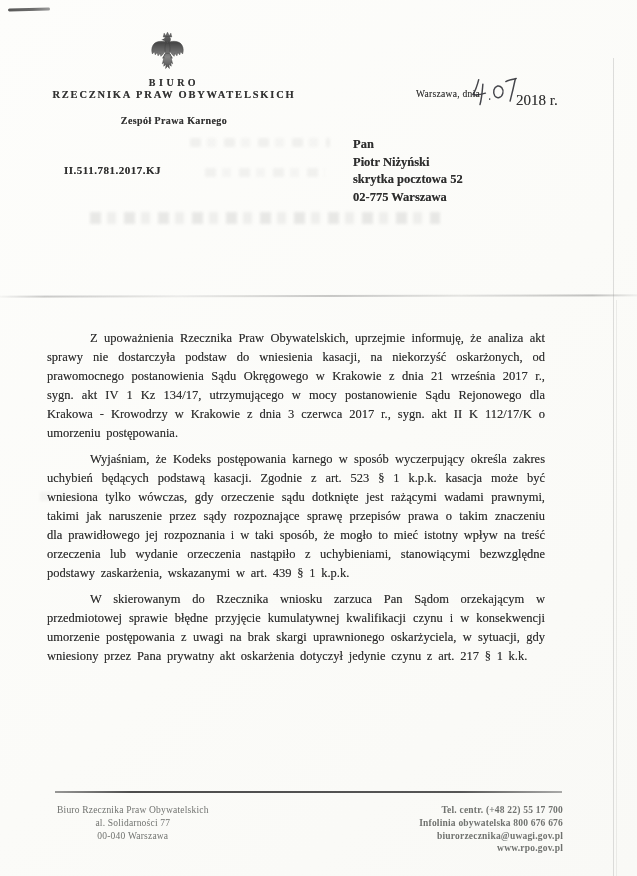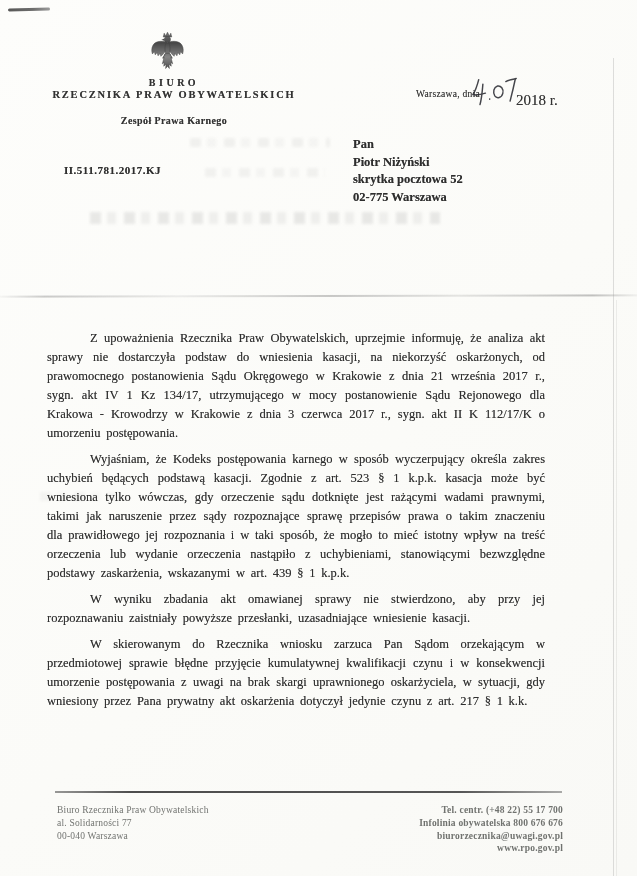--- a/index.html
+++ b/index.html
@@ -70,21 +70,21 @@
   }
   .body p{ margin:0 0 7px 0;text-indent:43px; }
 
   
   .rule{
     position:absolute;left:55px;top:791px;width:507px;height:1.5px;
     background:linear-gradient(90deg,rgba(70,70,70,.55),#4d4d4d 15%,#565656 80%,rgba(90,90,90,.5));
   }
   .f-left{
     position:absolute;left:57px;top:804px;
-    font-size:9.5px;line-height:13px;color:#70726f;letter-spacing:.2px;
+    font-size:9.5px;line-height:13px;color:#70726f;letter-spacing:.2px;text-align:center;
   }
   .f-right{
     position:absolute;right:74px;top:804px;text-align:right;
     font-size:9.5px;line-height:12.8px;color:#70726f;letter-spacing:.2px;font-weight:bold;
   }
 </style>
 </head>
 <body>
 
 <div id="page">
@@ -148,21 +148,20 @@
     <div>Piotr Niżyński</div>
     <div>skrytka pocztowa 52</div>
     <div>02-775 Warszawa</div>
   </div>
 
   <div class="refnum ink">II.511.781.2017.KJ</div>
 
   <div class="body ink">
     <p>Z upoważnienia Rzecznika Praw Obywatelskich, uprzejmie informuję, że analiza akt sprawy nie dostarczyła podstaw do wniesienia kasacji, na niekorzyść oskarżonych, od prawomocnego postanowienia Sądu Okręgowego w Krakowie z dnia 21 września 2017 r., sygn. akt IV 1 Kz 134/17, utrzymującego w mocy postanowienie Sądu Rejonowego dla Krakowa - Krowodrzy w Krakowie z dnia 3 czerwca 2017 r., sygn. akt II K 112/17/K o umorzeniu postępowania.</p>
     <p>Wyjaśniam, że Kodeks postępowania karnego w sposób wyczerpujący określa zakres uchybień będących podstawą kasacji. Zgodnie z art. 523 § 1 k.p.k. kasacja może być wniesiona tylko wówczas, gdy orzeczenie sądu dotknięte jest rażącymi wadami prawnymi, takimi jak naruszenie przez sądy rozpoznające sprawę przepisów prawa o takim znaczeniu dla prawidłowego jej rozpoznania i w taki sposób, że mogło to mieć istotny wpływ na treść orzeczenia lub wydanie orzeczenia nastąpiło z uchybieniami, stanowiącymi bezwzględne podstawy zaskarżenia, wskazanymi w art. 439 § 1 k.p.k.</p>
-    <p>W wyniku zbadania akt omawianej sprawy nie stwierdzono, aby przy jej rozpoznawaniu zaistniały powyższe przesłanki, uzasadniające wniesienie kasacji.</p>
     <p>W skierowanym do Rzecznika wniosku zarzuca Pan Sądom orzekającym w przedmiotowej sprawie błędne przyjęcie kumulatywnej kwalifikacji czynu i w konsekwencji umorzenie postępowania z uwagi na brak skargi uprawnionego oskarżyciela, w sytuacji, gdy wniesiony przez Pana prywatny akt oskarżenia dotyczył jedynie czynu z art. 217 § 1 k.k.</p>
   </div>
 
   <div class="rule"></div>
   <div class="f-left">
     <div>Biuro Rzecznika Praw Obywatelskich</div>
     <div>al. Solidarności 77</div>
     <div>00-040 Warszawa</div>
   </div>
   <div class="f-right">

